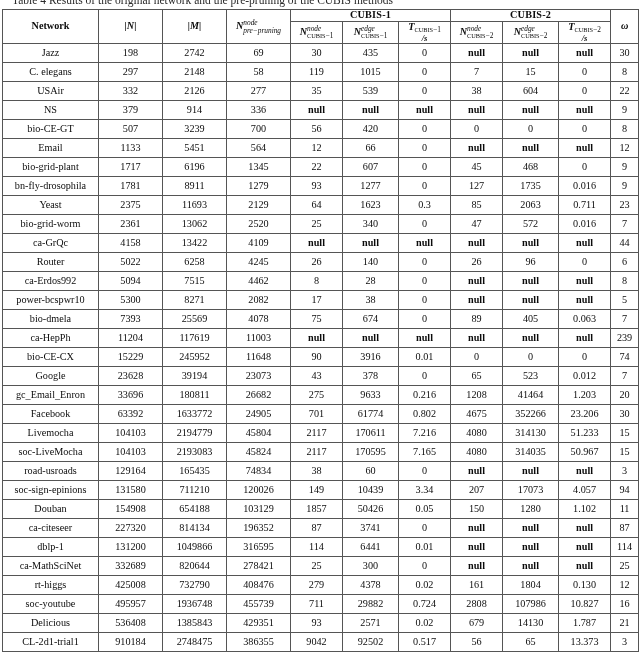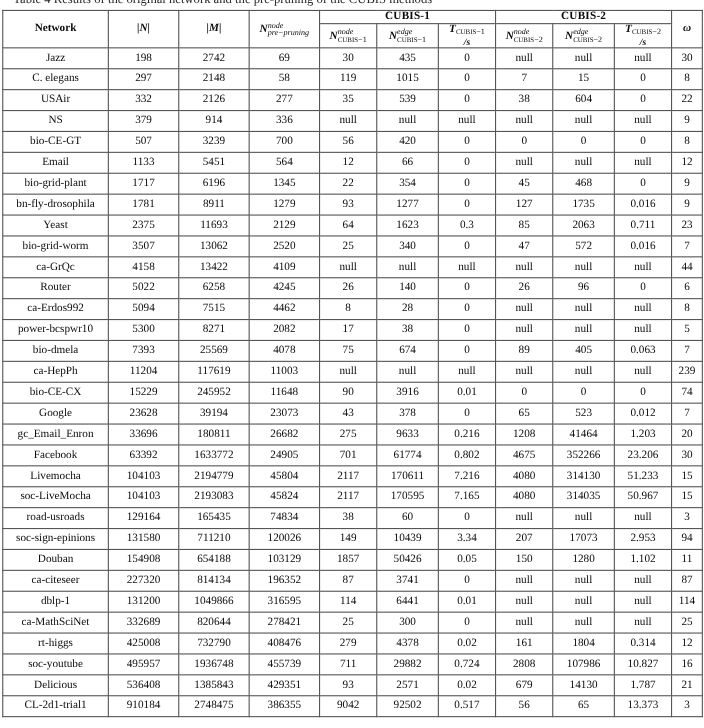--- a/index.html
+++ b/index.html
@@ -83,21 +83,21 @@
     font-style: italic;
   }
 
   td.name {
     text-align: left;
     padding-left: 5px;
     font-size: 10.3px;
   }
 
   td.nullv {
-    font-weight: normal;
+    font-weight: bold;
   }
 
   
   .mv { font-style: italic; font-family: "Liberation Serif", serif; }
   .mn { font-style: italic; font-weight: bold; font-family: "Liberation Serif", serif; }
   .supsub {
     display: inline-block;
     vertical-align: middle;
     text-align: left;
     line-height: 1;
@@ -254,21 +254,21 @@
           <td class="nullv">null</td>
           <td class="nullv">null</td>
           <td>12</td>
         </tr>
         <tr>
           <td class="name">bio-grid-plant</td>
           <td>1717</td>
           <td>6196</td>
           <td>1345</td>
           <td>22</td>
-          <td>354</td>
+          <td>607</td>
           <td>0</td>
           <td>45</td>
           <td>468</td>
           <td>0</td>
           <td>9</td>
         </tr>
         <tr>
           <td class="name">bn-fly-drosophila</td>
           <td>1781</td>
           <td>8911</td>
@@ -289,21 +289,21 @@
           <td>64</td>
           <td>1623</td>
           <td>0.3</td>
           <td>85</td>
           <td>2063</td>
           <td>0.711</td>
           <td>23</td>
         </tr>
         <tr>
           <td class="name">bio-grid-worm</td>
-          <td>3507</td>
+          <td>2361</td>
           <td>13062</td>
           <td>2520</td>
           <td>25</td>
           <td>340</td>
           <td>0</td>
           <td>47</td>
           <td>572</td>
           <td>0.016</td>
           <td>7</td>
         </tr>
@@ -479,21 +479,21 @@
         <tr>
           <td class="name">soc-sign-epinions</td>
           <td>131580</td>
           <td>711210</td>
           <td>120026</td>
           <td>149</td>
           <td>10439</td>
           <td>3.34</td>
           <td>207</td>
           <td>17073</td>
-          <td>2.953</td>
+          <td>4.057</td>
           <td>94</td>
         </tr>
         <tr>
           <td class="name">Douban</td>
           <td>154908</td>
           <td>654188</td>
           <td>103129</td>
           <td>1857</td>
           <td>50426</td>
           <td>0.05</td>
@@ -544,21 +544,21 @@
         <tr>
           <td class="name">rt-higgs</td>
           <td>425008</td>
           <td>732790</td>
           <td>408476</td>
           <td>279</td>
           <td>4378</td>
           <td>0.02</td>
           <td>161</td>
           <td>1804</td>
-          <td>0.314</td>
+          <td>0.130</td>
           <td>12</td>
         </tr>
         <tr>
           <td class="name">soc-youtube</td>
           <td>495957</td>
           <td>1936748</td>
           <td>455739</td>
           <td>711</td>
           <td>29882</td>
           <td>0.724</td>

